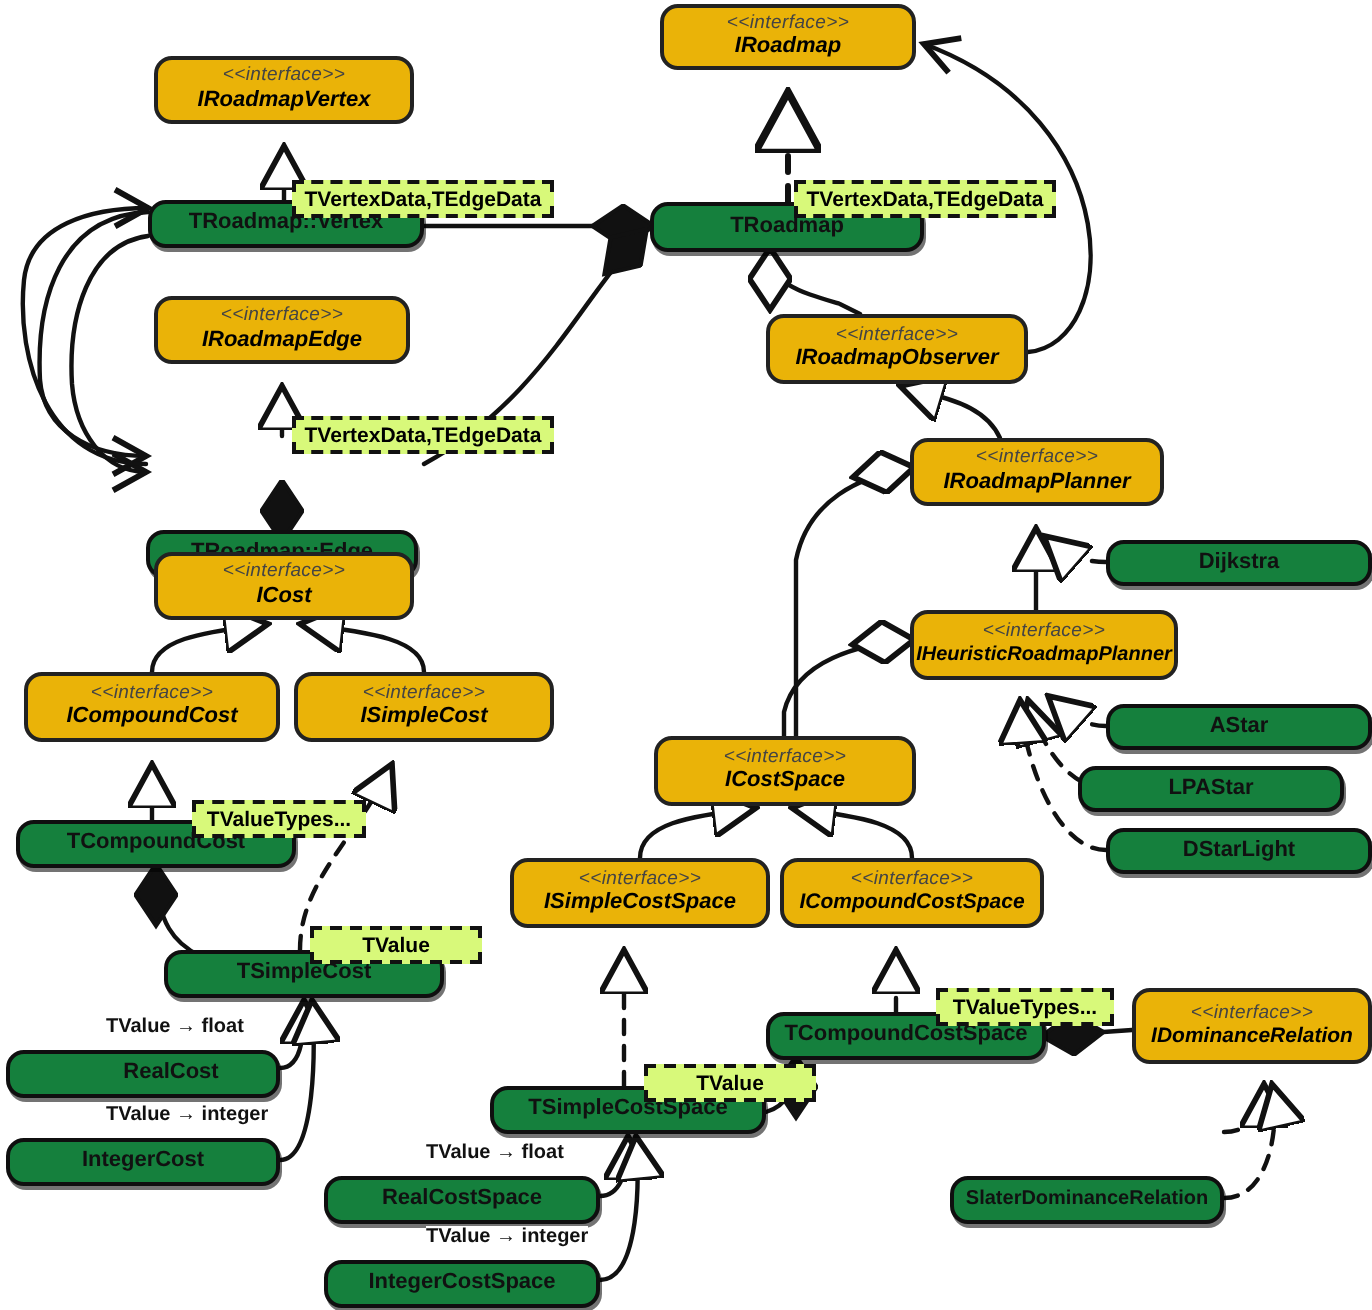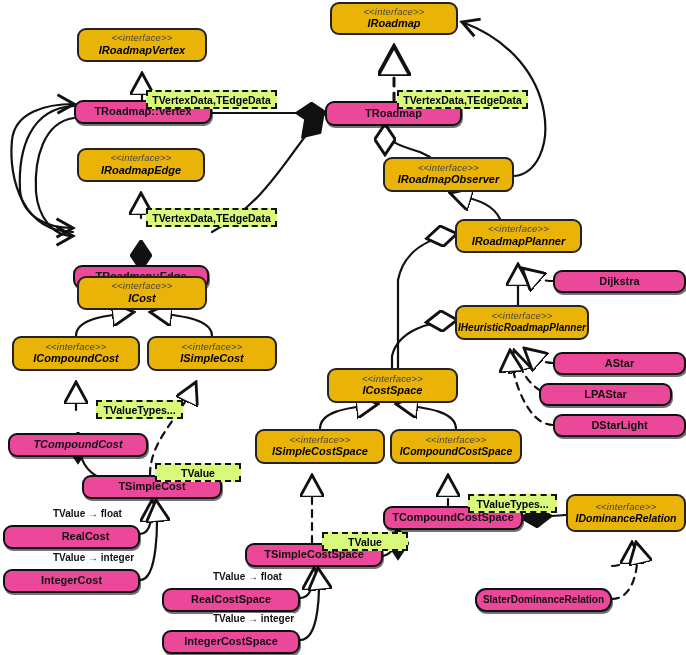--- a/index.html
+++ b/index.html
@@ -35,21 +35,21 @@
     line-height: 1.08;
     overflow: visible;
     white-space: nowrap;
   }
   .node.iface {
     background: #eab308;
     border-color: #222222;
     border-width: 2px;
   }
   .node.impl {
-    background: #ec4899;
+    background: #15803d;
     border-color: #0f0f0f;
     border-width: 2px;
     box-shadow: 1px 2px 0 rgba(0,0,0,0.55);
     justify-content: center;
   }
   .stereo {
     font-size: 9.5px;
     font-style: italic;
     color: #444444;
     letter-spacing: 0.2px;
@@ -240,21 +240,21 @@
 
   <div class="node iface" style="left:327px; top:368px; width:131px; height:35px;">
     <div class="stereo">&lt;&lt;interface&gt;&gt;</div>
     <div class="iname">ICostSpace</div>
   </div>
 
   <div class="node impl" style="left:539px; top:383px; width:133px; height:23px;">
     <div class="cname">LPAStar</div>
   </div>
 
-  <div class="node impl" style="left:8px;   top:433px; width:140px; height:24px;font-style:italic;">
+  <div class="node impl" style="left:8px;   top:410px; width:140px; height:24px;">
     <div class="cname">TCompoundCost</div>
   </div>
 
   <div class="node impl" style="left:553px; top:414px; width:133px; height:23px;">
     <div class="cname">DStarLight</div>
   </div>
 
   <div class="node iface" style="left:255px; top:429px; width:130px; height:35px;">
     <div class="stereo">&lt;&lt;interface&gt;&gt;</div>
     <div class="iname">ISimpleCostSpace</div>
@@ -288,21 +288,21 @@
 
 
   <div class="node impl" style="left:3px;   top:569px; width:137px; height:24px;">
     <div class="cname">IntegerCost</div>
   </div>
 
   <div class="node impl" style="left:162px; top:588px; width:138px; height:24px;">
     <div class="cname">RealCostSpace</div>
   </div>
 
-  <div class="node impl" style="left:475px; top:588px; width:137px; height:24px;border-radius:11px;">
+  <div class="node impl" style="left:475px; top:588px; width:137px; height:24px;">
     <div class="cname" style="font-size:10px;">SlaterDominanceRelation</div>
   </div>
 
   <div class="node impl" style="left:162px; top:630px; width:138px; height:24px;">
     <div class="cname">IntegerCostSpace</div>
   </div>
 
   <div class="tparam" style="left:146px; top:90px;  width:131px; height:19px;">
     <span>TVertexData,TEdgeData</span>
   </div>

